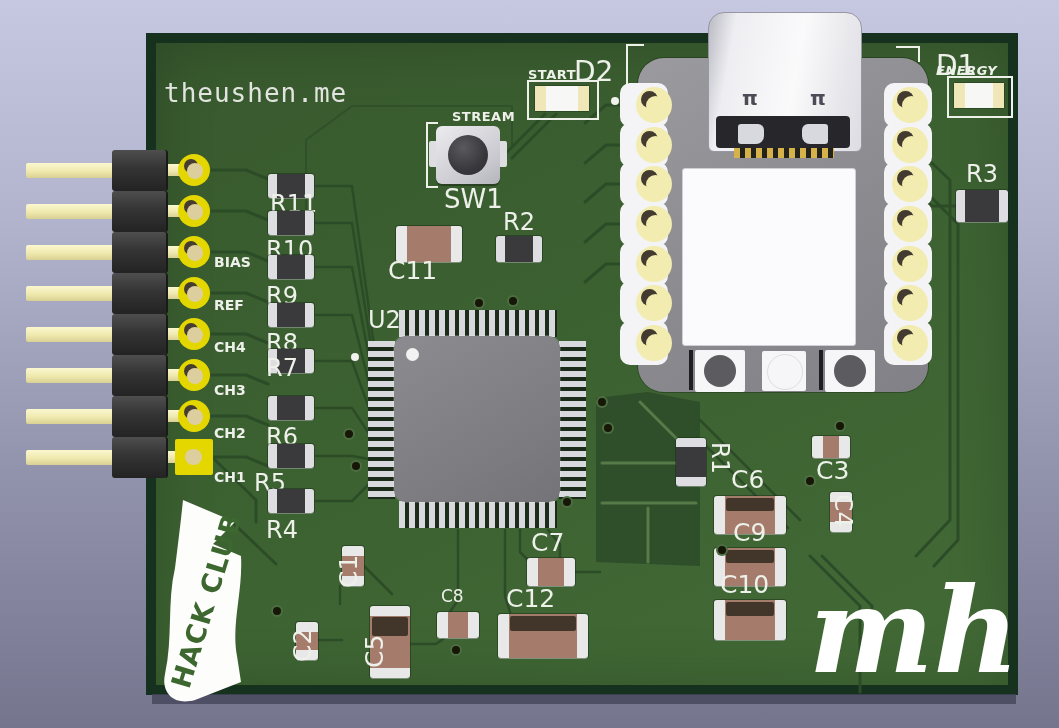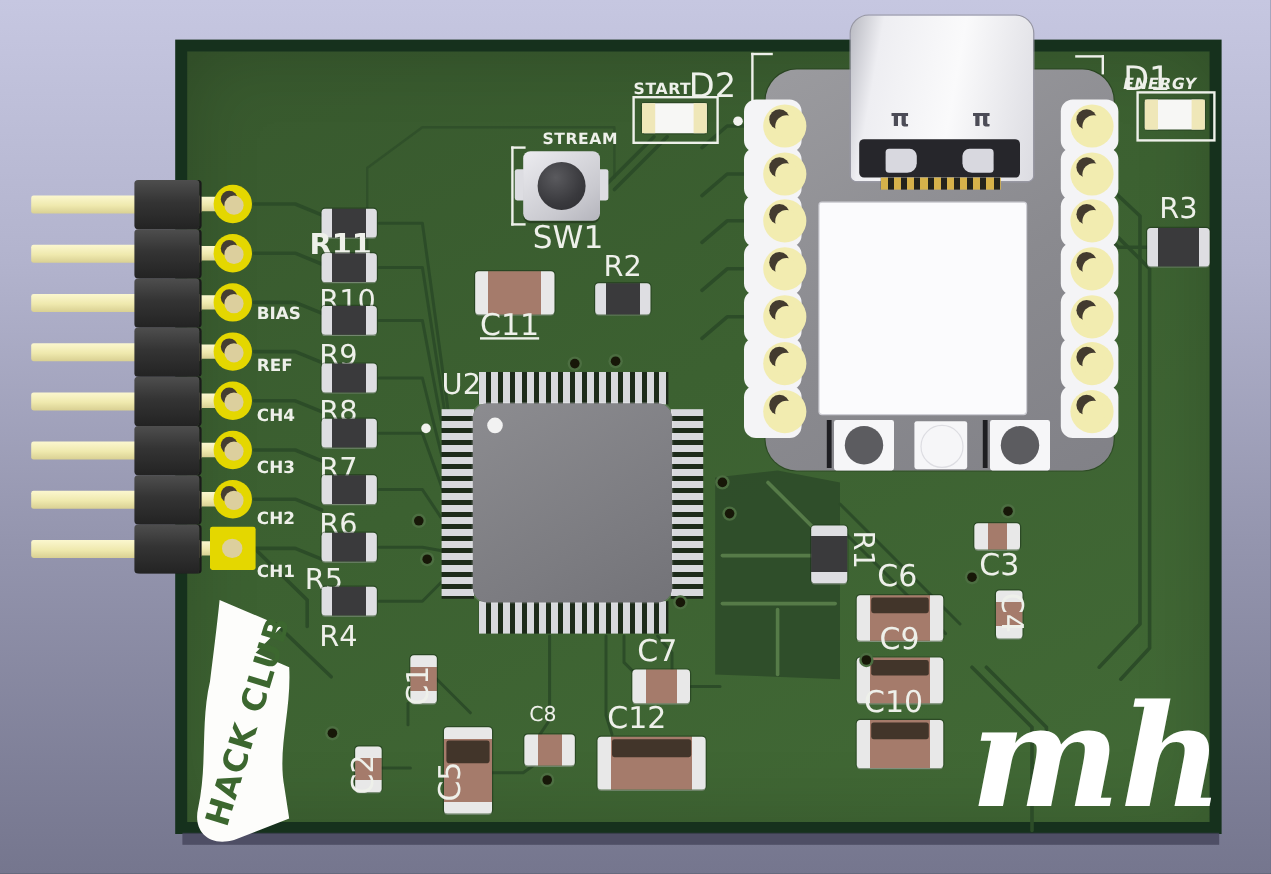--- a/index.html
+++ b/index.html
@@ -128,20 +128,21 @@
       <polyline points="700,440 788,528" fill="none" stroke="#2c4c28" stroke-width="2.5" stroke-linecap="round" stroke-linejoin="round" opacity="1"></polyline>
       <polyline points="212,457 256,500 256,522" fill="none" stroke="#2c4c28" stroke-width="3" stroke-linecap="round" stroke-linejoin="round" opacity="1"></polyline>
       <polyline points="318,640 342,640" fill="none" stroke="#2c4c28" stroke-width="2.5" stroke-linecap="round" stroke-linejoin="round" opacity="1"></polyline>
       <polyline points="410,644 436,644 450,634" fill="none" stroke="#2c4c28" stroke-width="2.5" stroke-linecap="round" stroke-linejoin="round" opacity="1"></polyline>
       <polyline points="364,566 392,594" fill="none" stroke="#2c4c28" stroke-width="2.5" stroke-linecap="round" stroke-linejoin="round" opacity="1"></polyline>
       <polyline points="230,520 276,564" fill="none" stroke="#2c4c28" stroke-width="3" stroke-linecap="round" stroke-linejoin="round" opacity="1"></polyline>
       <polyline points="340,586 340,604" fill="none" stroke="#2c4c28" stroke-width="2.5" stroke-linecap="round" stroke-linejoin="round" opacity="1"></polyline>
       <polyline points="306,232 306,140 352,106 512,106 512,148" fill="none" stroke="#2c4c28" stroke-width="2" stroke-linecap="round" stroke-linejoin="round" opacity="0.7"></polyline>
     </svg>
 
+  <div class="silk mono subtitle" style="left:164px;top:80px;">theushen.me</div>
 
   <div id="header">
       <div class="hpin" style="left: 26px; top: 163px; width: 142px;"></div>
       <div class="hblock" style="left: 112px; top: 150px;"></div>
       <div class="hpin" style="left: 166px; top: 164px; width: 26px; height: 12px; z-index: 2;"></div>
       <div class="ring" style="left: 178px; top: 154px;"></div>
       <div class="hpin" style="left: 26px; top: 204px; width: 142px;"></div>
       <div class="hblock" style="left: 112px; top: 191px;"></div>
       <div class="hpin" style="left: 166px; top: 205px; width: 26px; height: 12px; z-index: 2;"></div>
       <div class="ring" style="left: 178px; top: 195px;"></div>
@@ -173,29 +174,29 @@
   <div id="conn-labels">
       <div class="silk connlabel" style="left: 214px; top: 255px; width: 52px; text-align: left;">BIAS</div>
       <div class="silk connlabel" style="left: 214px; top: 298px; width: 52px; text-align: left;">REF</div>
       <div class="silk connlabel" style="left: 214px; top: 340px; width: 52px; text-align: left;">CH4</div>
       <div class="silk connlabel" style="left: 214px; top: 383px; width: 52px; text-align: left;">CH3</div>
       <div class="silk connlabel" style="left: 214px; top: 426px; width: 52px; text-align: left;">CH2</div>
       <div class="silk connlabel" style="left: 214px; top: 470px; width: 52px; text-align: left;">CH1</div>
     </div>
   <div id="res-col">
       <div class="res-h" style="left: 268px; top: 174px; width: 46px; height: 24px;"></div>
-      <div class="silk reflabel" style="left: 258px; top: 192px; font-weight: bold;">R11</div>
+      <div class="silk reflabel" style="left: 270px; top: 192px;">R11</div>
       <div class="res-h" style="left: 268px; top: 211px; width: 46px; height: 24px;"></div>
       <div class="silk reflabel" style="left: 266px; top: 238px;">R10</div>
       <div class="res-h" style="left: 268px; top: 255px; width: 46px; height: 24px;"></div>
       <div class="silk reflabel" style="left: 266px; top: 284px;">R9</div>
       <div class="res-h" style="left: 268px; top: 303px; width: 46px; height: 24px;"></div>
       <div class="silk reflabel" style="left: 266px; top: 331px;">R8</div>
       <div class="res-h" style="left: 268px; top: 349px; width: 46px; height: 24px;"></div>
-      <div class="silk reflabel" style="left: 266px; top: 378px;">R7</div>
+      <div class="silk reflabel" style="left: 266px; top: 356px;">R7</div>
       <div class="res-h" style="left: 268px; top: 396px; width: 46px; height: 24px;"></div>
       <div class="silk reflabel" style="left: 266px; top: 425px;">R6</div>
       <div class="res-h" style="left: 268px; top: 444px; width: 46px; height: 24px;"></div>
       <div class="silk reflabel" style="left: 254px; top: 471px;">R5</div>
       <div class="res-h" style="left: 268px; top: 489px; width: 46px; height: 24px;"></div>
       <div class="silk reflabel" style="left: 266px; top: 518px;">R4</div>
     </div>
 
   <div class="silk smalllabel" style="left:528px;top:68px;">START</div>
   <div class="silk biglabel" style="left:574px;top:58px;">D2</div>
@@ -229,21 +230,21 @@
 
   <div class="silk reflabel" style="left:368px;top:308px;">U2</div>
   <div class="pins-h" style="left:399px;top:310px;width:158px;"></div>
   <div class="pins-h" style="left:399px;top:501px;width:158px;"></div>
   <div class="pins-v" style="left:368px;top:341px;height:158px;"></div>
   <div class="pins-v" style="left:559px;top:341px;height:158px;"></div>
   <div class="u2body"></div>
 
   <div id="caps">
       <div class="cap-h" style="left: 396px; top: 226px; width: 66px; height: 36px;"></div>
-      <div class="silk reflabel" style="left: 400px; top: 258px; font-size: 25px; text-decoration: underline;">C11</div>
+      <div class="silk reflabel" style="left: 388px; top: 258px; font-size: 25px;">C11</div>
       <div class="cap-v" style="left: 342px; top: 546px; width: 22px; height: 40px;"></div>
       <div class="silk reflabel rot-ccw" style="left: 336px; top: 588px; font-size: 25px;">C1</div>
       <div class="cap-v" style="left: 296px; top: 622px; width: 22px; height: 38px;"></div>
       <div class="silk reflabel rot-ccw" style="left: 290px; top: 662px; font-size: 25px;">C2</div>
       <div class="cap-v" style="left: 370px; top: 606px; width: 40px; height: 72px;">
         <div class="band-v"></div>
       </div>
       <div class="silk reflabel rot-ccw" style="left: 362px; top: 668px; font-size: 25px;">C5</div>
       <div class="cap-h" style="left: 437px; top: 612px; width: 42px; height: 26px;"></div>
       <div class="silk reflabel" style="left: 441px; top: 588px; font-size: 17px;">C8</div>

